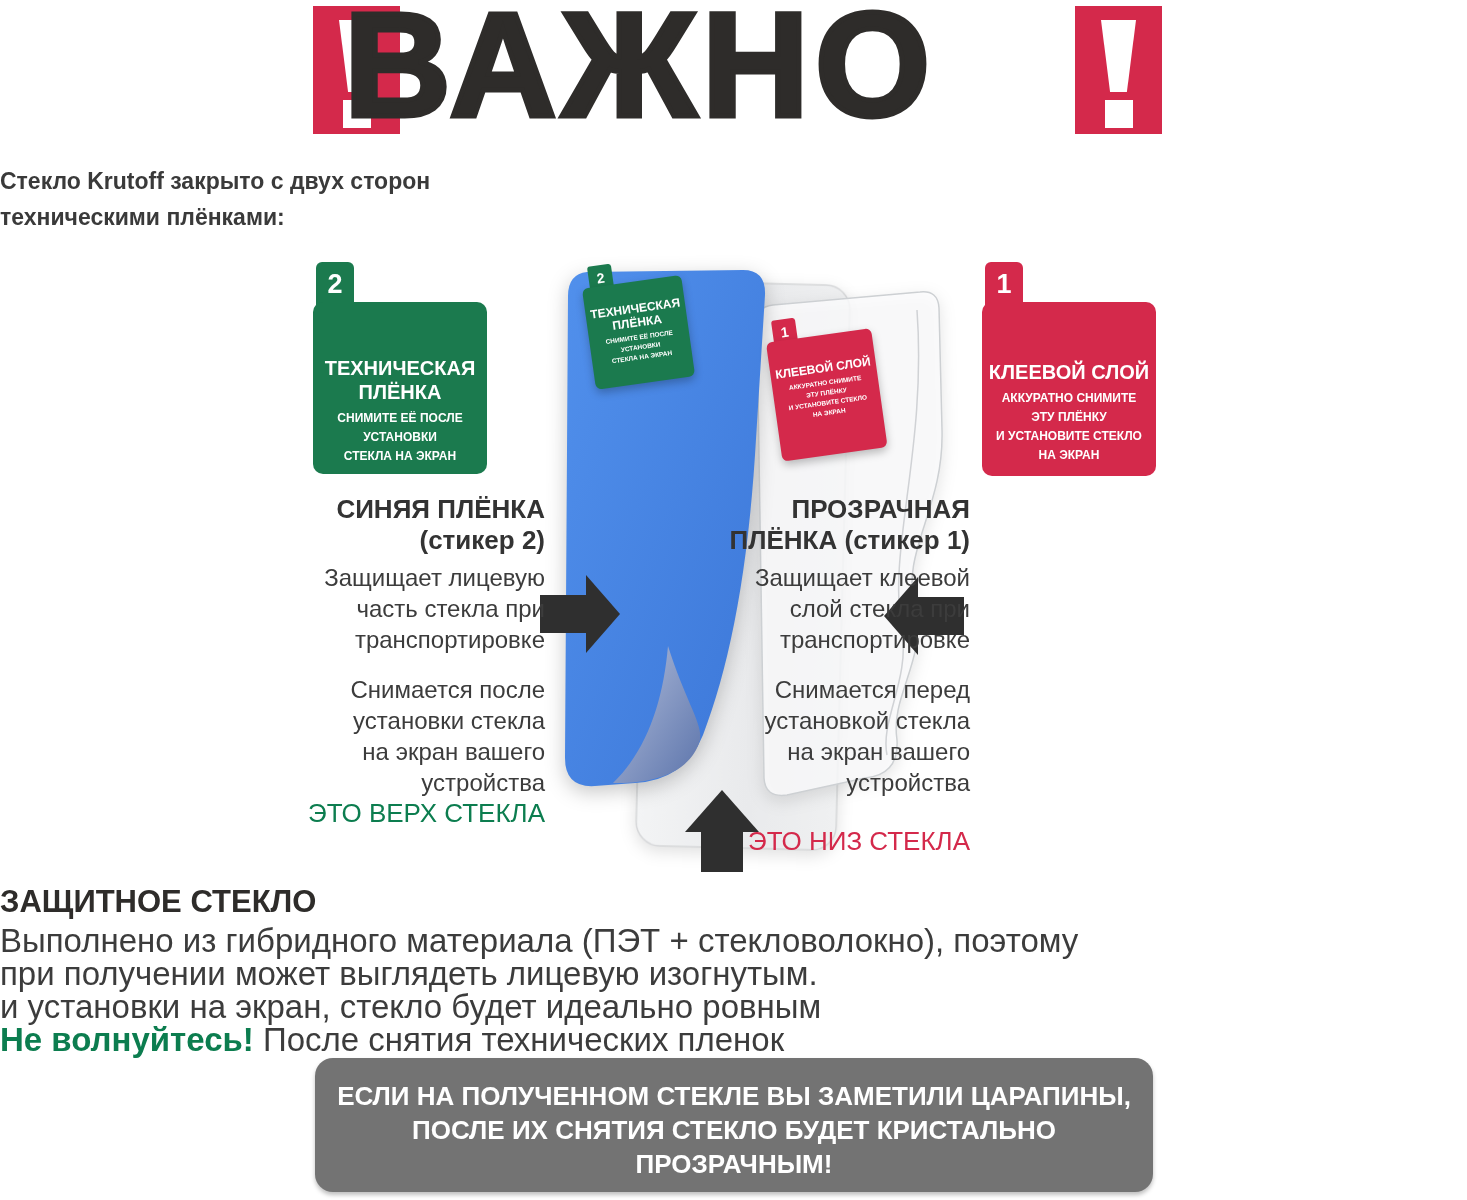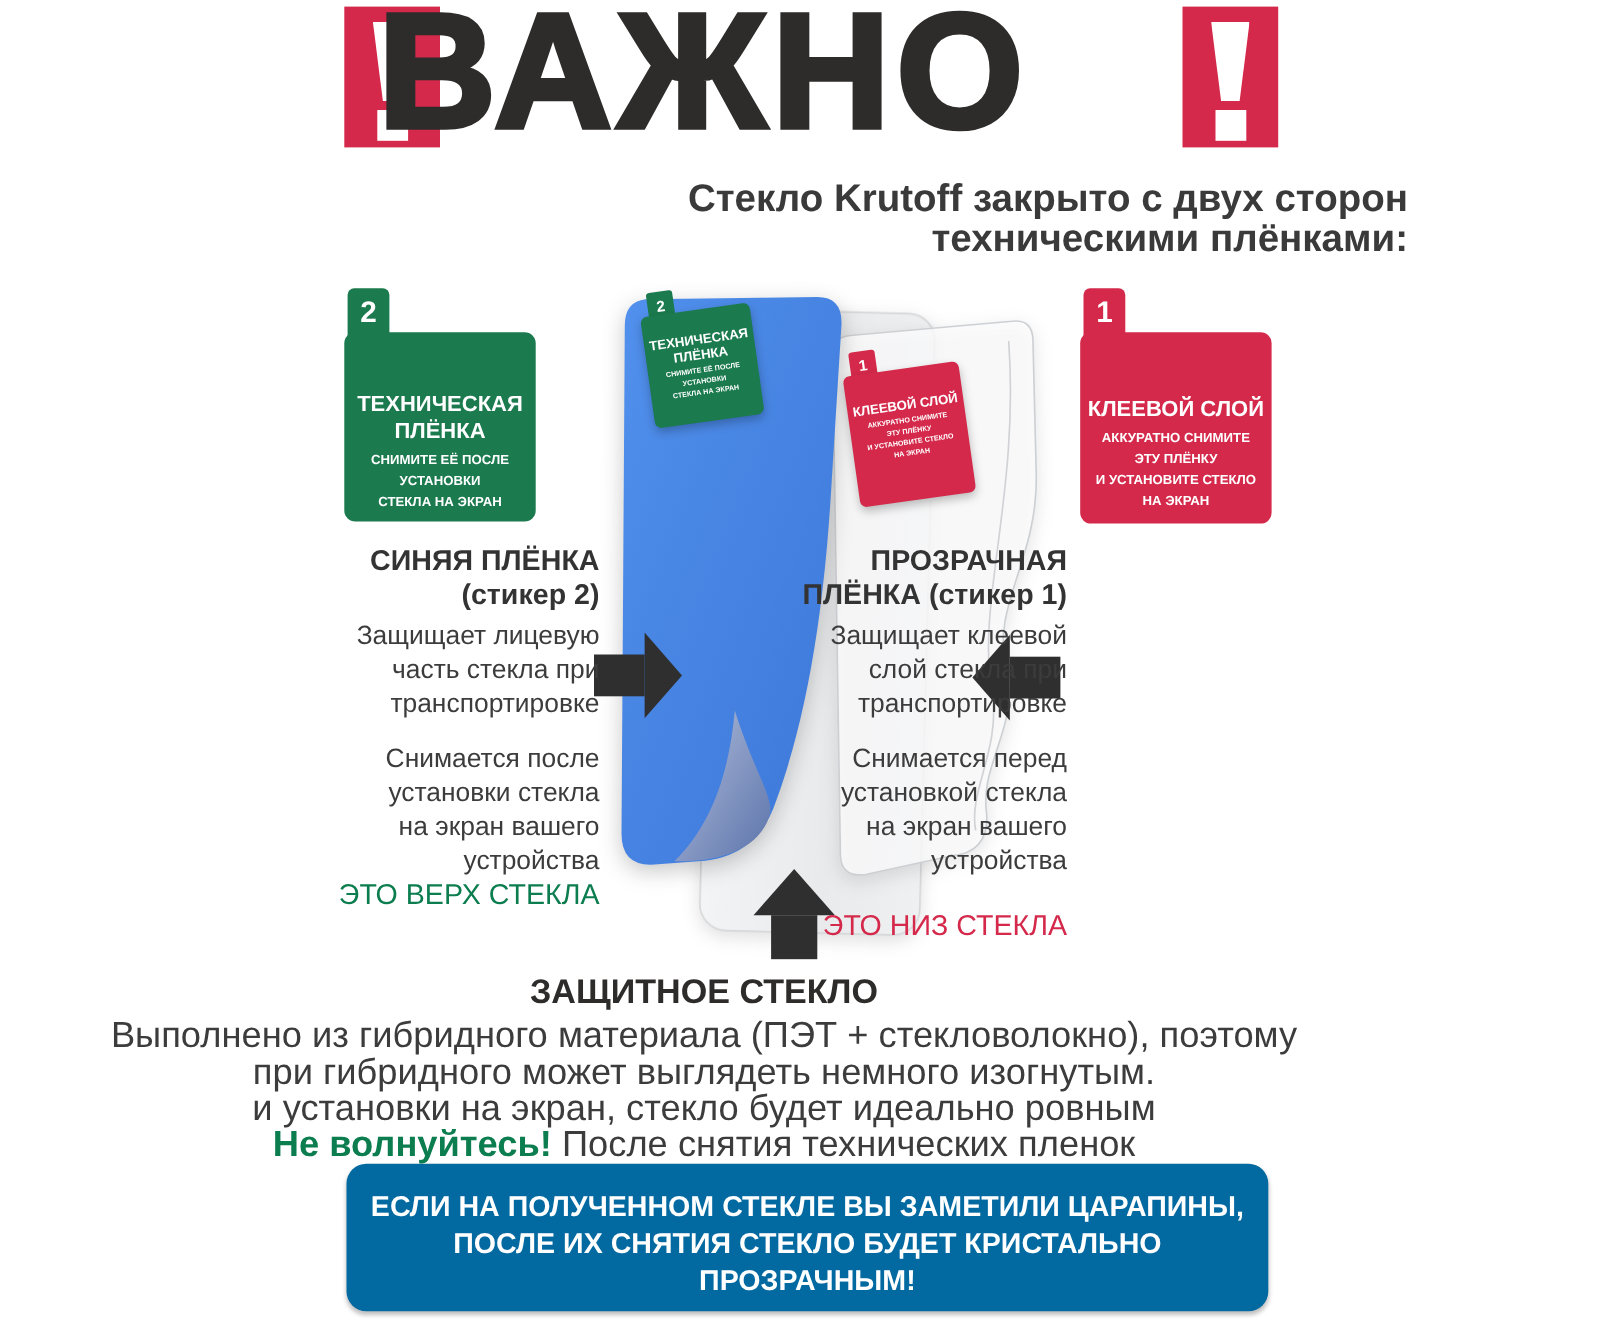--- a/index.html
+++ b/index.html
@@ -28,21 +28,21 @@
     background: #ffffff;
   }
   .big-title {
     position: absolute; left: 0; top: -10px; width: 100%; height: 150px;
     line-height: 150px; text-align: center;
     font-size: 148px; font-weight: bold; letter-spacing: 6px;
     color: #2e2c2a; -webkit-text-stroke: 5px #2e2c2a;
   }
   .subtitle {
     position: absolute; left: 0; top: 163px; width: 100%;
-    text-align: right; font-size: 35px; font-weight: bold;
+    text-align: left; font-size: 23px; font-weight: bold;
     color: #3a3a3a; line-height: 36px; white-space: pre-line;
   }
   
   .tab {
     position: absolute; width: 38px; height: 46px; top: 262px;
     border-radius: 6px 6px 0 0;
     color: #ffffff; font-weight: bold; font-size: 27px;
     text-align: center; line-height: 44px;
   }
   .tab.green { left: 316px; background: #1b7a4e; }
@@ -94,28 +94,28 @@
   .col-left  { left: 300px;  width: 245px; text-align: right; }
   .col-right { right: 310px; width: 250px; text-align: right; }
   .col-heading { font-size: 26px; font-weight: bold; line-height: 31px; color: #333333; white-space: pre-line; }
   .col-body { font-size: 24px; line-height: 31px; white-space: pre-line; }
   .col-body.b1 { margin-top: 6px; }
   .col-body.b2 { margin-top: 19px; }
   .col-footer { font-size: 26px; font-weight: normal; line-height: 31px; }
   .col-footer.green { color: #0c7d4f; }
   .col-footer.red   { color: #d4294b; margin-top: 28px; }
   
-  .glass-section { position: absolute; left: 0; top: 884px; width: 100%; text-align: center; color: #3c3c3c; }
+  .glass-section { position: absolute; left: 0; top: 884px; width: 100%; text-align: left; color: #3c3c3c; }
   .glass-heading { font-size: 31px; font-weight: bold; color: #2e2c2a; line-height: 36px; }
   .glass-par { font-size: 33px; line-height: 33px; margin-top: 4px; }
   .hl-green { color: #0c7d4f; font-weight: bold; }
   
   .banner {
     position: absolute; left: 315px; top: 1058px; width: 838px; height: 134px;
-    background: #0369a1; border-radius: 18px;
+    background: #737373; border-radius: 18px;
     color: #ffffff; text-align: center; padding-top: 21px;
     font-size: 26px; font-weight: bold; line-height: 34px;
     box-shadow: 0 3px 4px rgba(0,0,0,0.25);
   }
 </style>
 </head>
 <body>
 
 <div class="poster">
 
@@ -239,21 +239,21 @@
 установкой стекла
 на экран вашего
 устройства</div>
     <div class="col-footer red">ЭТО НИЗ СТЕКЛА</div>
   </div>
 
   <div class="glass-section">
     <div class="glass-heading">ЗАЩИТНОЕ СТЕКЛО</div>
     <div class="glass-par">
       <div>Выполнено из гибридного материала (ПЭТ + стекловолокно), поэтому</div>
-      <div>при гибридного может выглядеть немного изогнутым.</div>
+      <div>при получении может выглядеть лицевую изогнутым.</div>
       <div>и установки на экран, стекло будет идеально ровным</div>
       <div><span class="hl-green">Не волнуйтесь!</span><span> После снятия технических пленок</span></div>
     </div>
   </div>
 
   <div class="banner">
     <div>ЕСЛИ НА ПОЛУЧЕННОМ СТЕКЛЕ ВЫ ЗАМЕТИЛИ ЦАРАПИНЫ,</div>
     <div>ПОСЛЕ ИХ СНЯТИЯ СТЕКЛО БУДЕТ КРИСТАЛЬНО ПРОЗРАЧНЫМ!</div>
   </div>
 

